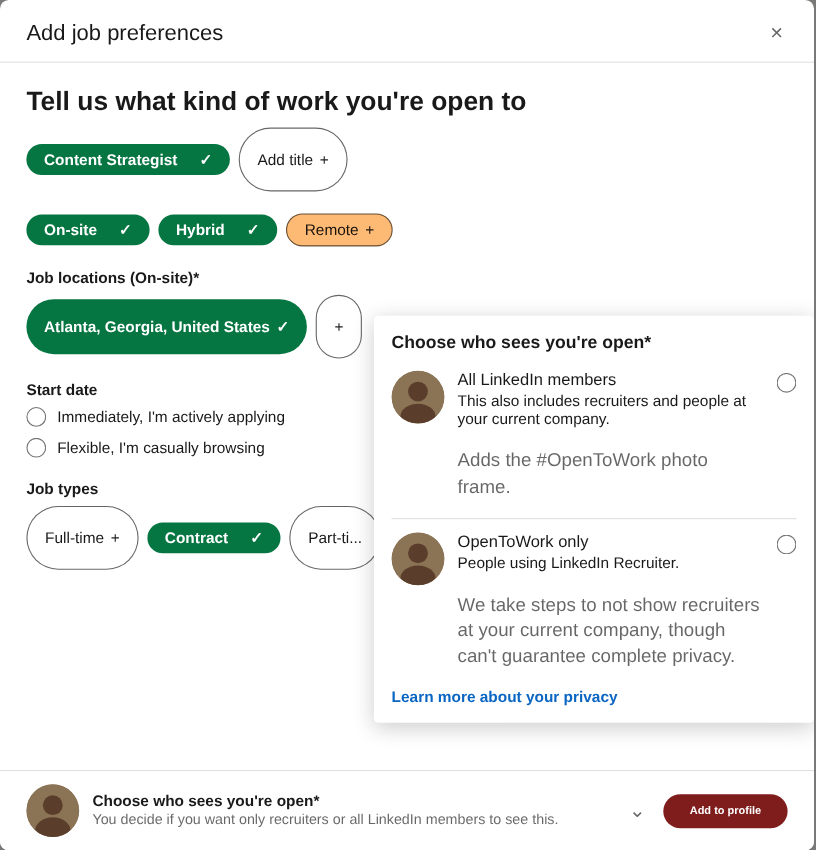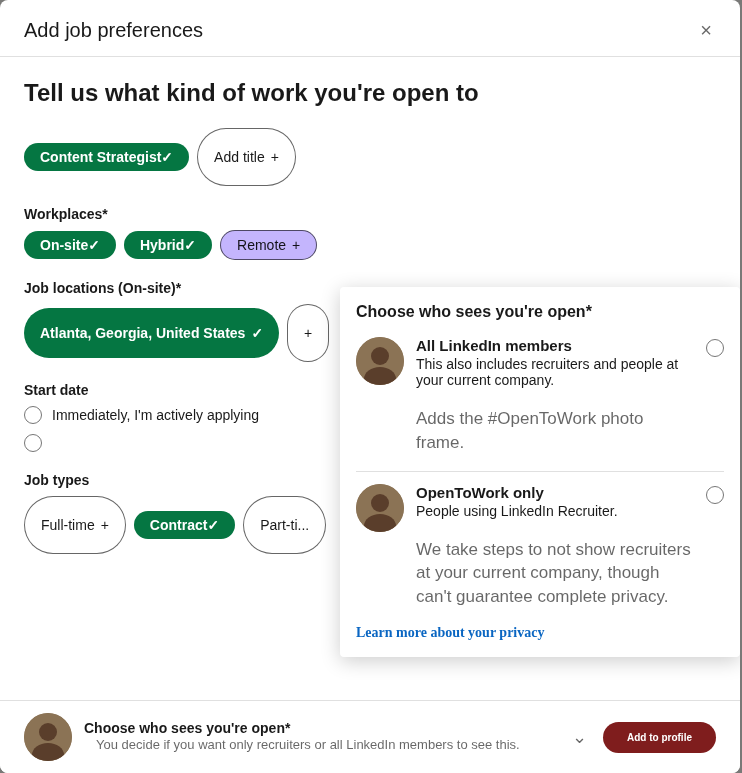--- a/index.html
+++ b/index.html
@@ -53,21 +53,21 @@
     .modal-body {
       flex: 1;
       overflow-y: auto;
       padding: 20px 24px;
       position: relative;
     }
     .section-heading {
       font-size: 24px;
       font-weight: 600;
       color: rgba(0,0,0,0.9);
-      margin-bottom: 20px;
+      margin-bottom: 8px;
       line-height: 1.3;
     }
     .field-label {
       font-size: 14px;
       font-weight: 600;
       color: rgba(0,0,0,0.9);
       margin-bottom: 8px;
     }
     .field-section {
       margin-bottom: 20px;
@@ -82,37 +82,37 @@
       background: #057642;
       color: #fff;
       border: none;
       border-radius: 40px;
       padding: 6px 16px;
       font-size: 14px;
       font-weight: 600;
       cursor: pointer;
       display: flex;
       align-items: center;
-      gap: 0;
+      gap: 20px;
     }
     .tag-add {
       background: #fff;
       color: rgba(0,0,0,0.9);
       border: 1.5px solid rgba(0,0,0,0.6);
       border-radius: 40px;
       padding: 20px 16px;
       font-size: 14px;
       font-weight: 500;
       cursor: pointer;
       display: flex;
       align-items: center;
       gap: 6px;
     }
     .tag-remote {
-      background: #c4b5fd;
+      background: #fdba74;
       color: rgba(0,0,0,0.9);
       border: 1.5px solid rgba(0,0,0,0.6);
       border-radius: 40px;
       padding: 6px 16px;
       font-size: 14px;
       font-weight: 500;
       cursor: pointer;
       display: flex;
       align-items: center;
       gap: 6px;
@@ -179,21 +179,20 @@
     }
     .bottom-label {
       font-size: 14px;
       font-weight: 600;
       color: rgba(0,0,0,0.9);
     }
     .bottom-desc {
       font-size: 13px;
       color: rgba(0,0,0,0.6);
       line-height: 1.4;
-      margin-left: 12px;
     }
     .chevron-btn {
       background: none;
       border: none;
       cursor: pointer;
       font-size: 18px;
       color: rgba(0,0,0,0.6);
       padding: 4px;
     }
     .add-to-profile-btn {
@@ -239,21 +238,21 @@
       border-radius: 50%;
       background: #8b7355;
       overflow: hidden;
       flex-shrink: 0;
     }
     .popover-option-text {
       flex: 1;
     }
     .popover-option-title {
       font-size: 15px;
-      font-weight: 700;
+      font-weight: 400;
       color: rgba(0,0,0,0.9);
     }
     .popover-option-desc {
       font-size: 14px;
       color: rgba(0,0,0,0.9);
       margin-top: 2px;
     }
     .popover-option-sub {
       font-size: 17px;
       color: rgba(0,0,0,0.6);
@@ -268,21 +267,20 @@
       margin-top: 2px;
     }
     .popover-link {
       color: #0a66c2;
       font-size: 14px;
       font-weight: 600;
       cursor: pointer;
       text-decoration: none;
       display: block;
       margin-top: 15px;
-      font-family: Liberation Serif, serif;
     }
     .popover-divider {
       border: none;
       border-top: 1px solid #e0e0e0;
       margin: 12px 0;
     }
     
     .modal-body::-webkit-scrollbar { width: 6px; }
     .modal-body::-webkit-scrollbar-track { background: #f1f1f1; }
     .modal-body::-webkit-scrollbar-thumb { background: #ccc; border-radius: 3px; }
@@ -314,21 +312,20 @@
             <span>✓</span>
           </button>
           <button class="tag-add">
             <span>Add title</span>
             <span>+</span>
           </button>
         </div>
       </div>
 
       <div class="field-section">
-        <div class="field-label">Workplaces*</div>
         <div class="tags-row">
           <button class="tag-selected">
             <span>On-site</span>
             <span>✓</span>
           </button>
           <button class="tag-selected">
             <span>Hybrid</span>
             <span>✓</span>
           </button>
           <button class="tag-remote">
@@ -353,20 +350,21 @@
 
       <div class="field-section">
         <div class="field-label">Start date</div>
         <div class="radio-group">
           <label class="radio-label">
             <input type="radio" class="radio-input" name="start_date" style="">
             <span>Immediately, I'm actively applying</span>
           </label>
           <label class="radio-label">
             <input type="radio" class="radio-input" name="start_date" style="">
+            <span>Flexible, I'm casually browsing</span>
           </label>
         </div>
       </div>
 
       <div class="field-section">
         <div class="field-label">Job types</div>
         <div class="job-types-row">
           <button class="tag-add">
             <span>Full-time</span>
             <span>+</span>

